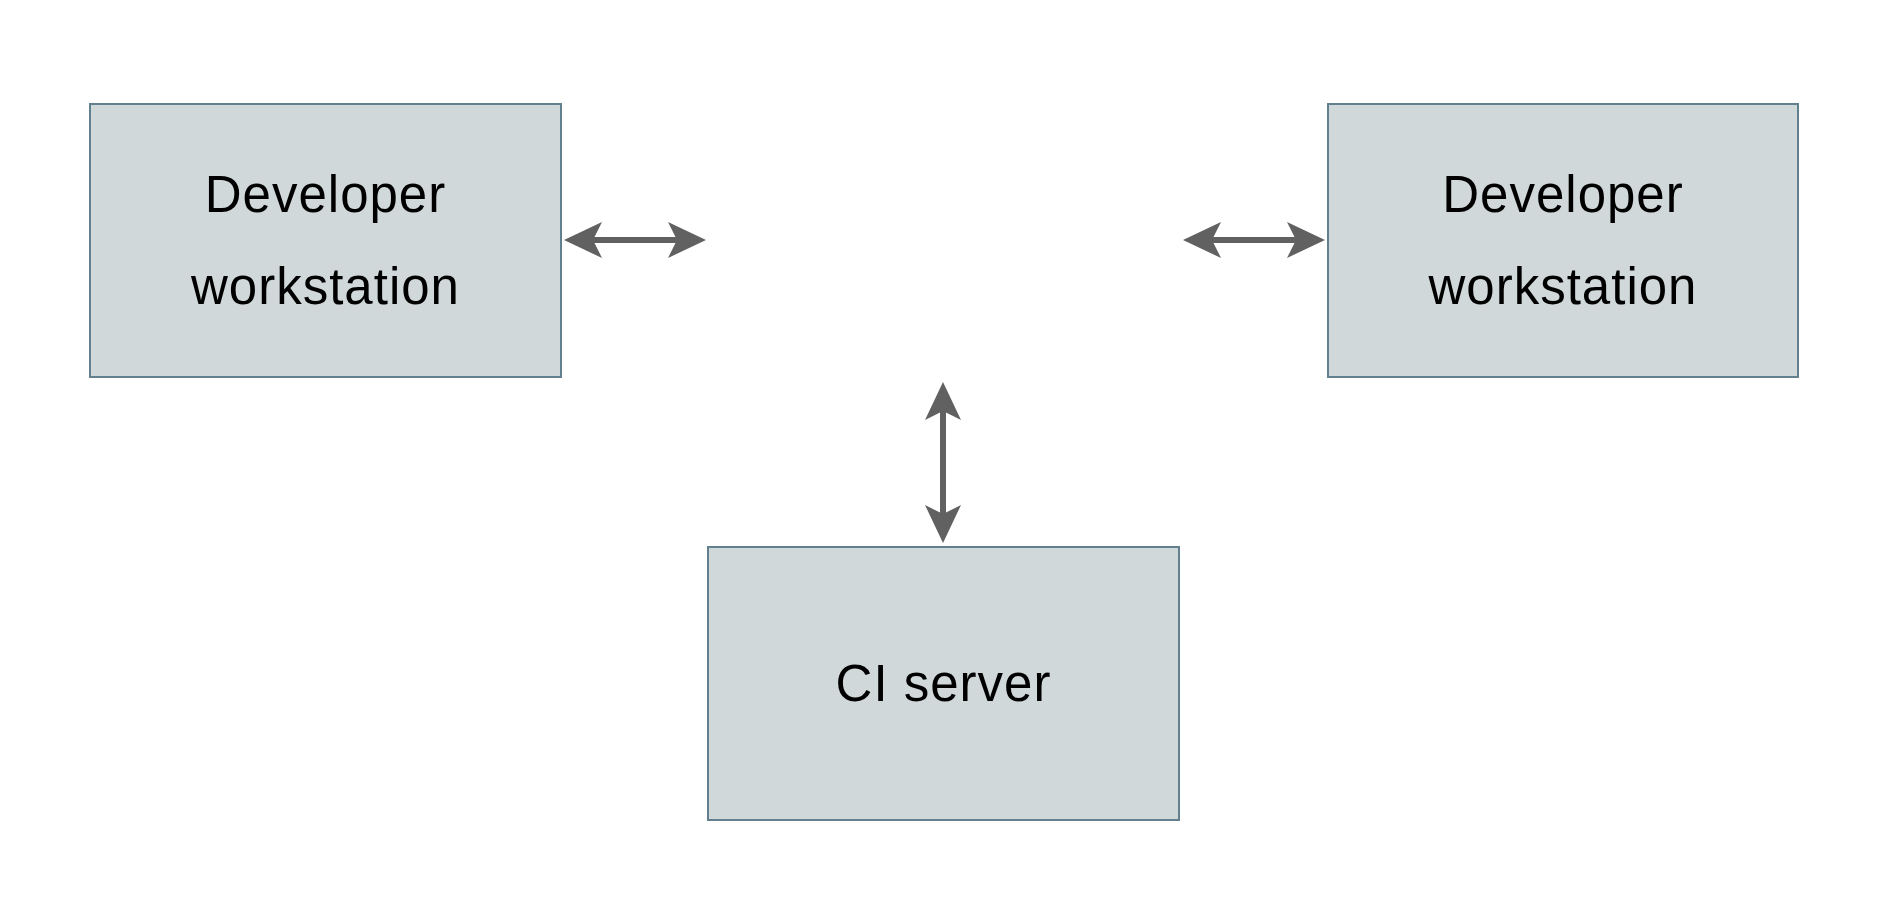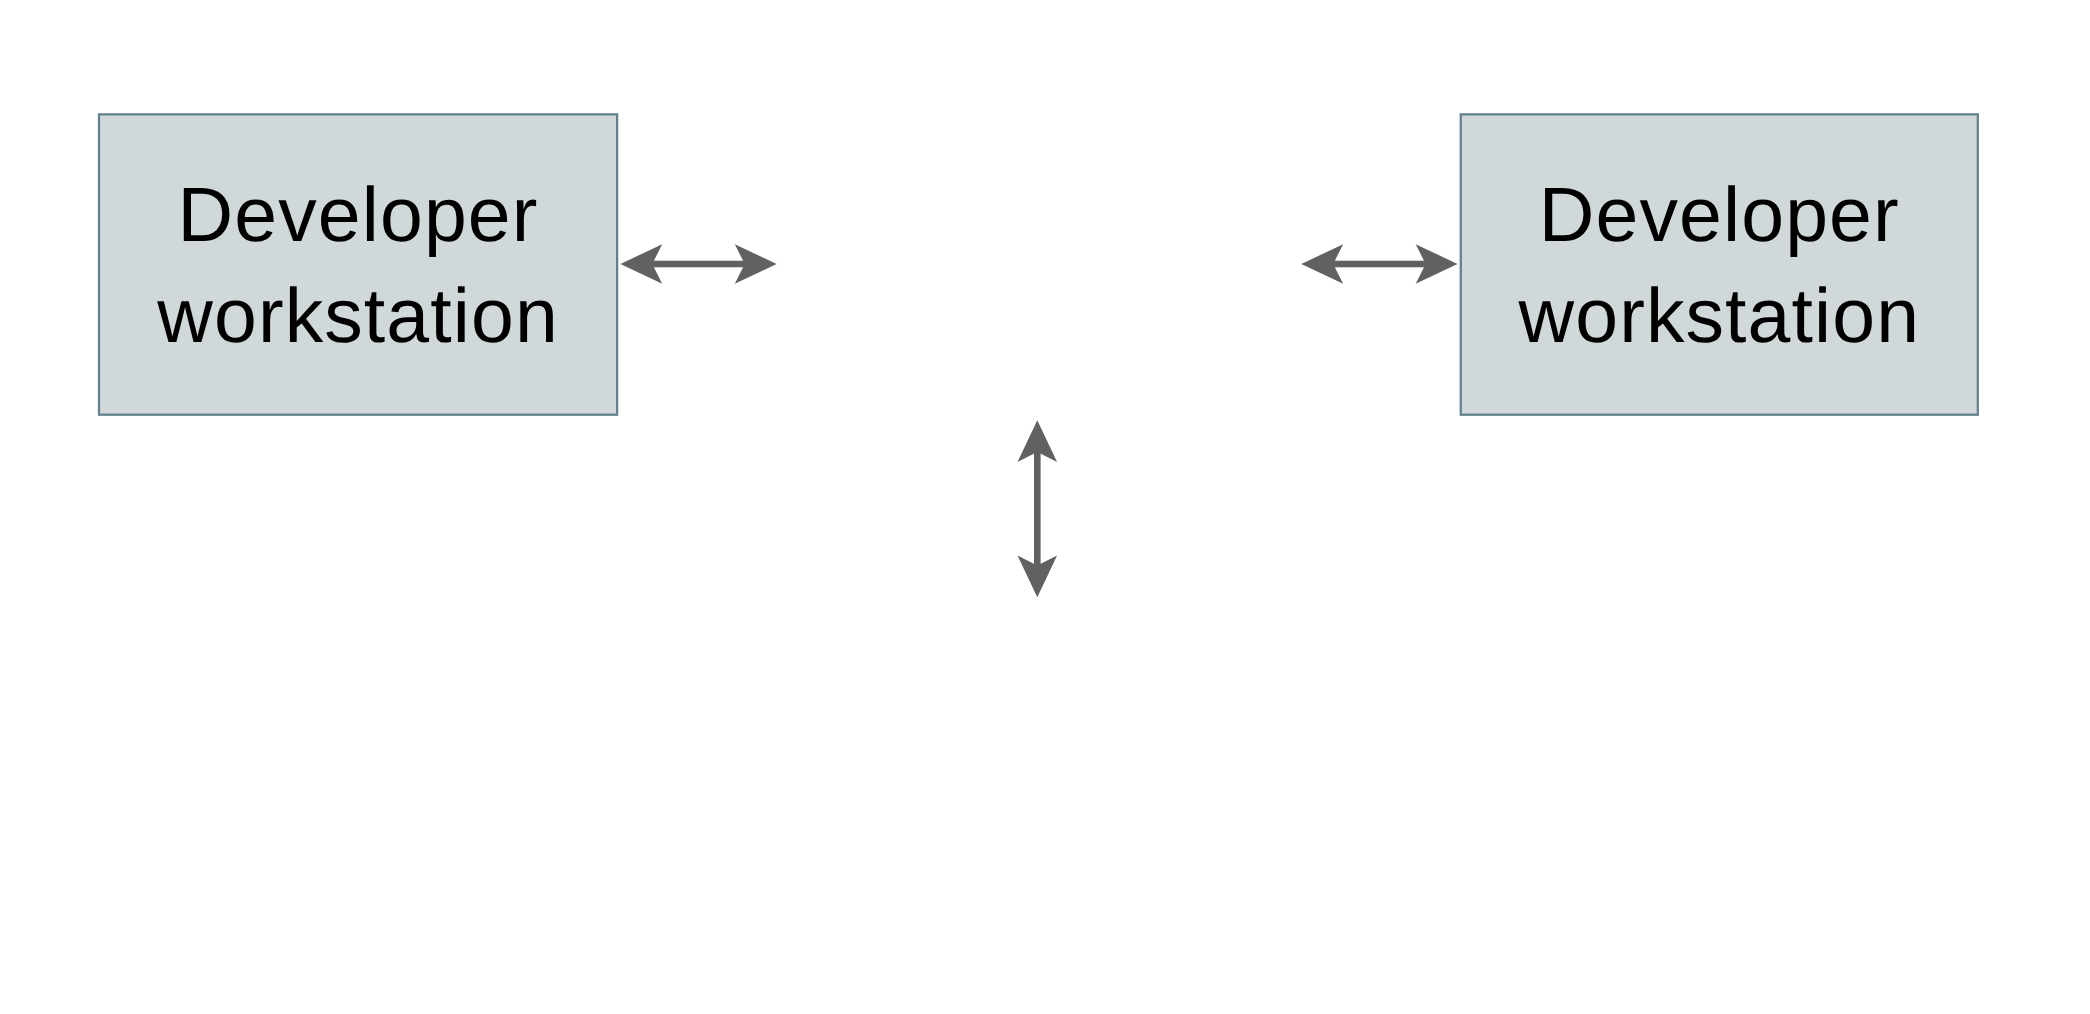--- a/index.html
+++ b/index.html
@@ -24,21 +24,21 @@
   .node {
     position: absolute;
     background: var(--node-fill);
     border: 2px solid var(--node-border);
     display: flex;
     align-items: center;
     justify-content: center;
     text-align: center;
   }
   .node .label {
-    font-size: 70px;
+    font-size: 51px;
     line-height: 92px;
     letter-spacing: 1px;
     color: var(--text-color);
     white-space: pre-line;
     text-align: center;
   }
   #node-dev-left   { left:  89px; top: 103px; width: 473px; height: 275px; }
   #node-cache      { left: 708px; top: 103px; width: 472px; height: 275px; }
   #node-dev-right  { left: 1327px; top: 103px; width: 472px; height: 275px; }
   #node-ci         { left: 707px; top: 546px; width: 473px; height: 275px; }
@@ -59,20 +59,23 @@
     <div class="label">Developer
 workstation</div>
   </div>
 
 
   <div class="node" id="node-dev-right">
     <div class="label">Developer
 workstation</div>
   </div>
 
+  <div class="node" id="node-ci">
+    <div class="label">CI server</div>
+  </div>
 
   <div class="arrow" id="arrow-left">
     <svg width="146" height="44" viewBox="0 0 146 44" xmlns="http://www.w3.org/2000/svg">
       <rect class="fillpart" x="26" y="19" width="94" height="6"></rect>
       <polygon class="fillpart" points="2,22 40,4 31,22 40,40"></polygon>
       <polygon class="fillpart" points="144,22 106,4 115,22 106,40"></polygon>
     </svg>
   </div>
 
   <div class="arrow" id="arrow-right">

